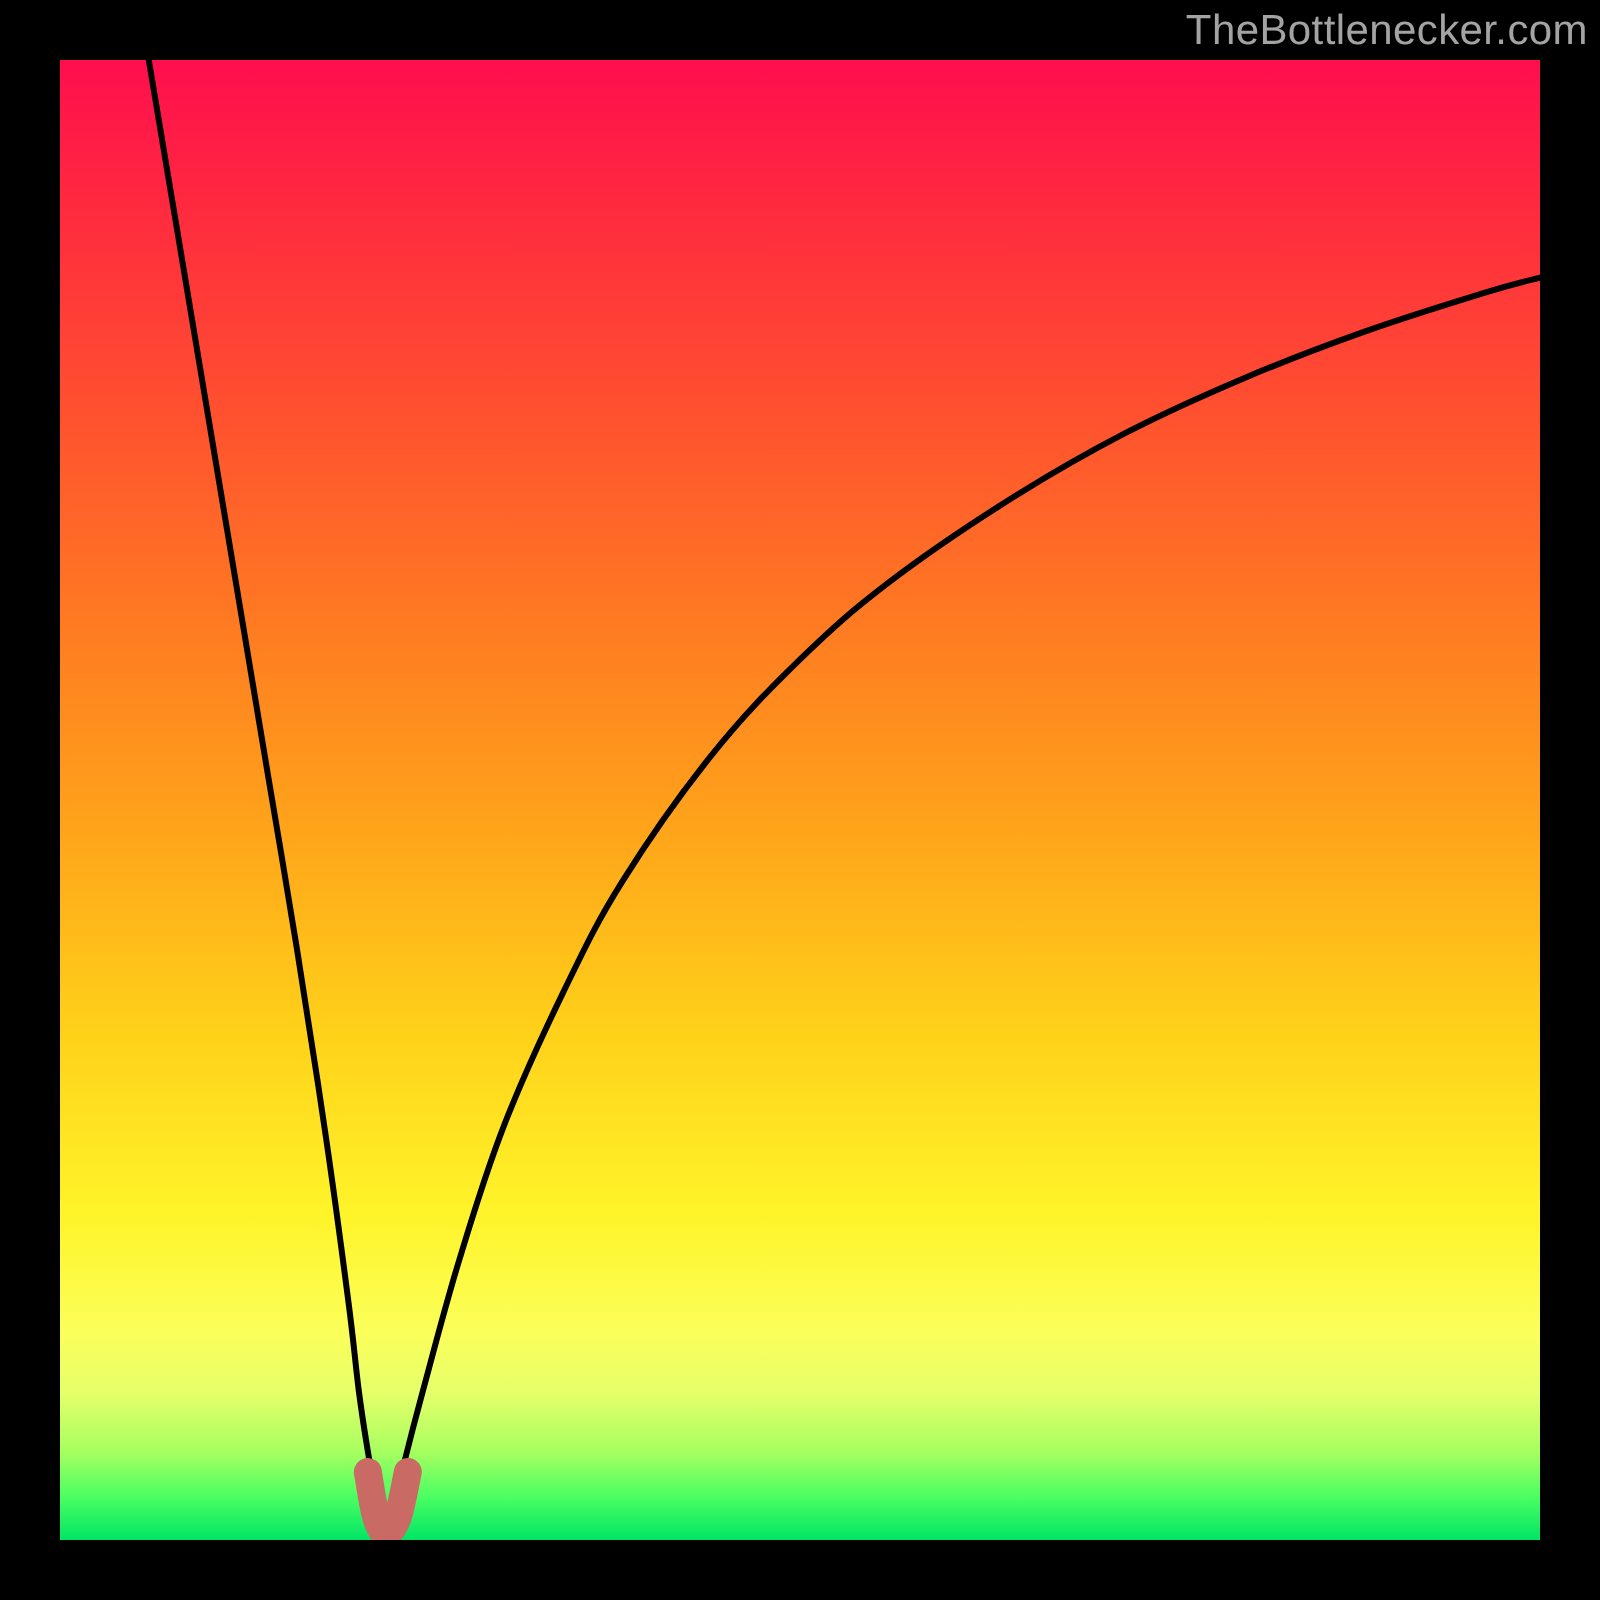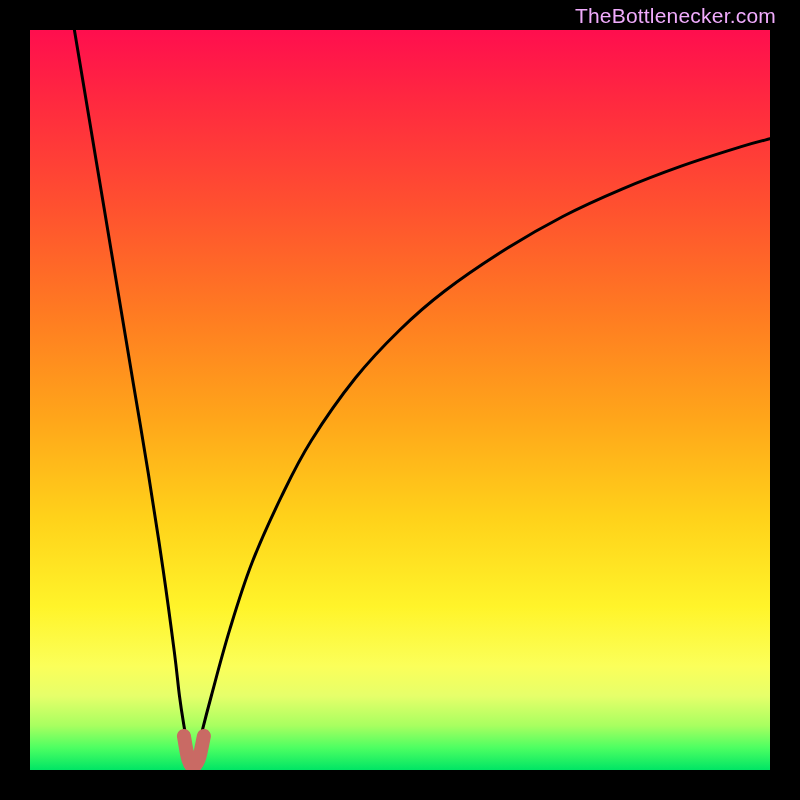--- a/index.html
+++ b/index.html
@@ -44,22 +44,22 @@
   .plot-area svg {
     position: absolute;
     left: 0;
     top: 0;
     width: 740px;
     height: 740px;
   }
   .watermark {
     position: absolute;
     top: 4px;
-    right: 24px;
-    color: #f0abfc;
+    right: 6px;
+    color: #a3a3a3;
     font-size: 21px;
     font-weight: 400;
     letter-spacing: 0.2px;
     user-select: none;
   }
 </style>
 </head>
 <body>
 <div class="frame">
 

